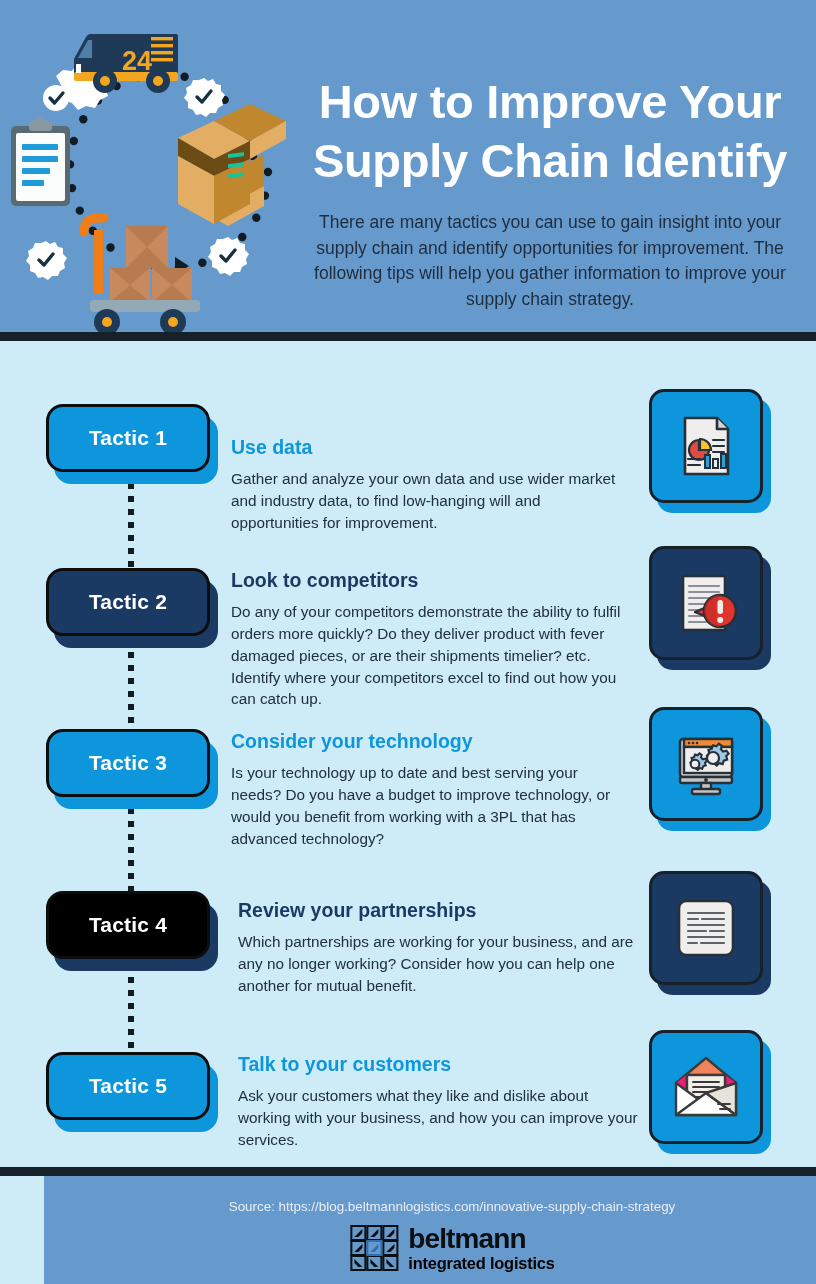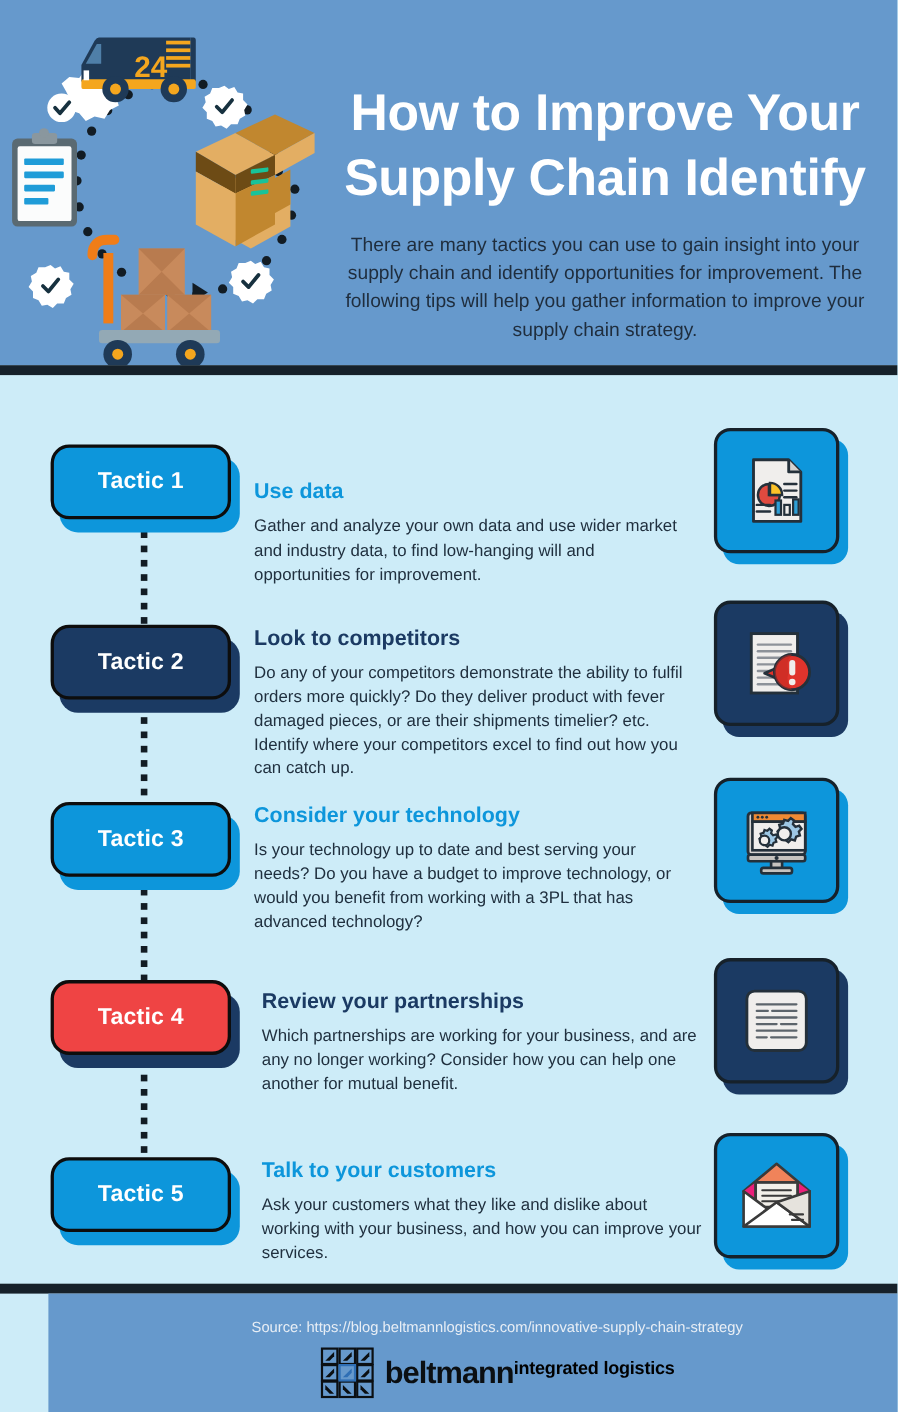--- a/index.html
+++ b/index.html
@@ -87,21 +87,21 @@
     margin-left:44px;
   }
   .source{
     position:absolute; left:0; top:23px; width:816px; text-align:center;
     font-size:13.4px; color:#e8eef5;
   }
   .logo{
     position:absolute; left:50%; transform:translateX(-50%); top:48px;
     display:flex; align-items:center; gap:9px;
   }
-  .logo-word{ display:flex; flex-direction:row; line-height:1; }
+  .logo-word{ display:flex; flex-direction:column; line-height:1; }
   .logo-name{
     font-size:28px; font-weight:bold; color:#0b0f12; letter-spacing:-0.9px;
   }
   .logo-tag{
     font-size:16.4px; font-weight:bold; color:#000000; letter-spacing:-0.2px;
     margin-top:2px;
   }
 </style>
 </head>
 <body>
@@ -362,21 +362,21 @@
           <rect x="33" y="57" width="10" height="7" fill="#c6c3bf" stroke="#24303a" stroke-width="2.4"></rect>
           <rect x="24" y="63" width="28" height="5" rx="2" fill="#c6c3bf" stroke="#24303a" stroke-width="2.4"></rect>
         </svg>
       </div>
     </div>
   </div>
 
   <div class="row" style="top:891px;">
     <div class="badge-wrap">
       <div class="badge-shadow" style="background:#1b3a63;"></div>
-      <div class="badge" style="background:#ef4444;text-align:right;">
+      <div class="badge" style="background:#000000;text-align:right;">
         <span class="badge-label">Tactic 4</span>
       </div>
     </div>
     <div class="text-col" style="top:8px;left:238px;">
       <div class="tactic-head" style="color:#1b3a63;">Review your partnerships</div>
       <div class="tactic-body">Which partnerships are working for your business, and are any no longer working? Consider how you can help one another for mutual benefit.</div>
     </div>
     <div class="tile-wrap" style="top:-20px;">
       <div class="tile-shadow" style="background:#1b3a63;"></div>
       <div class="tile" style="background:#1b3a63;">

